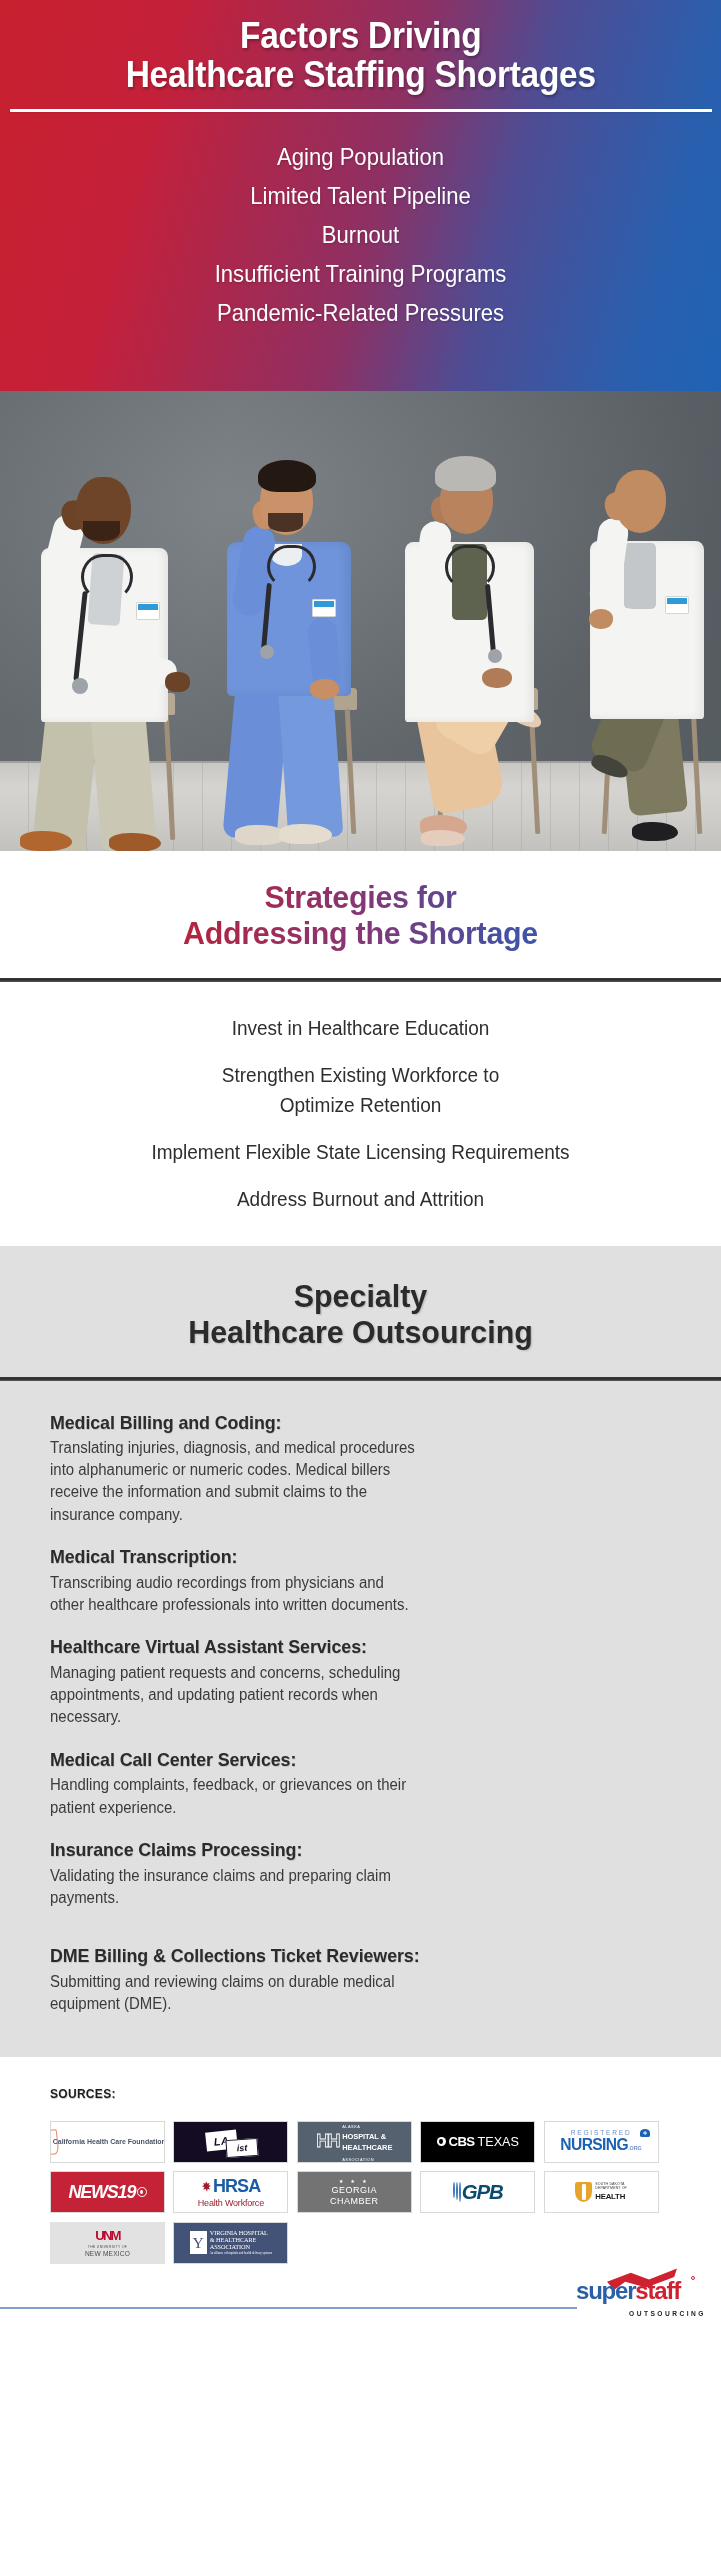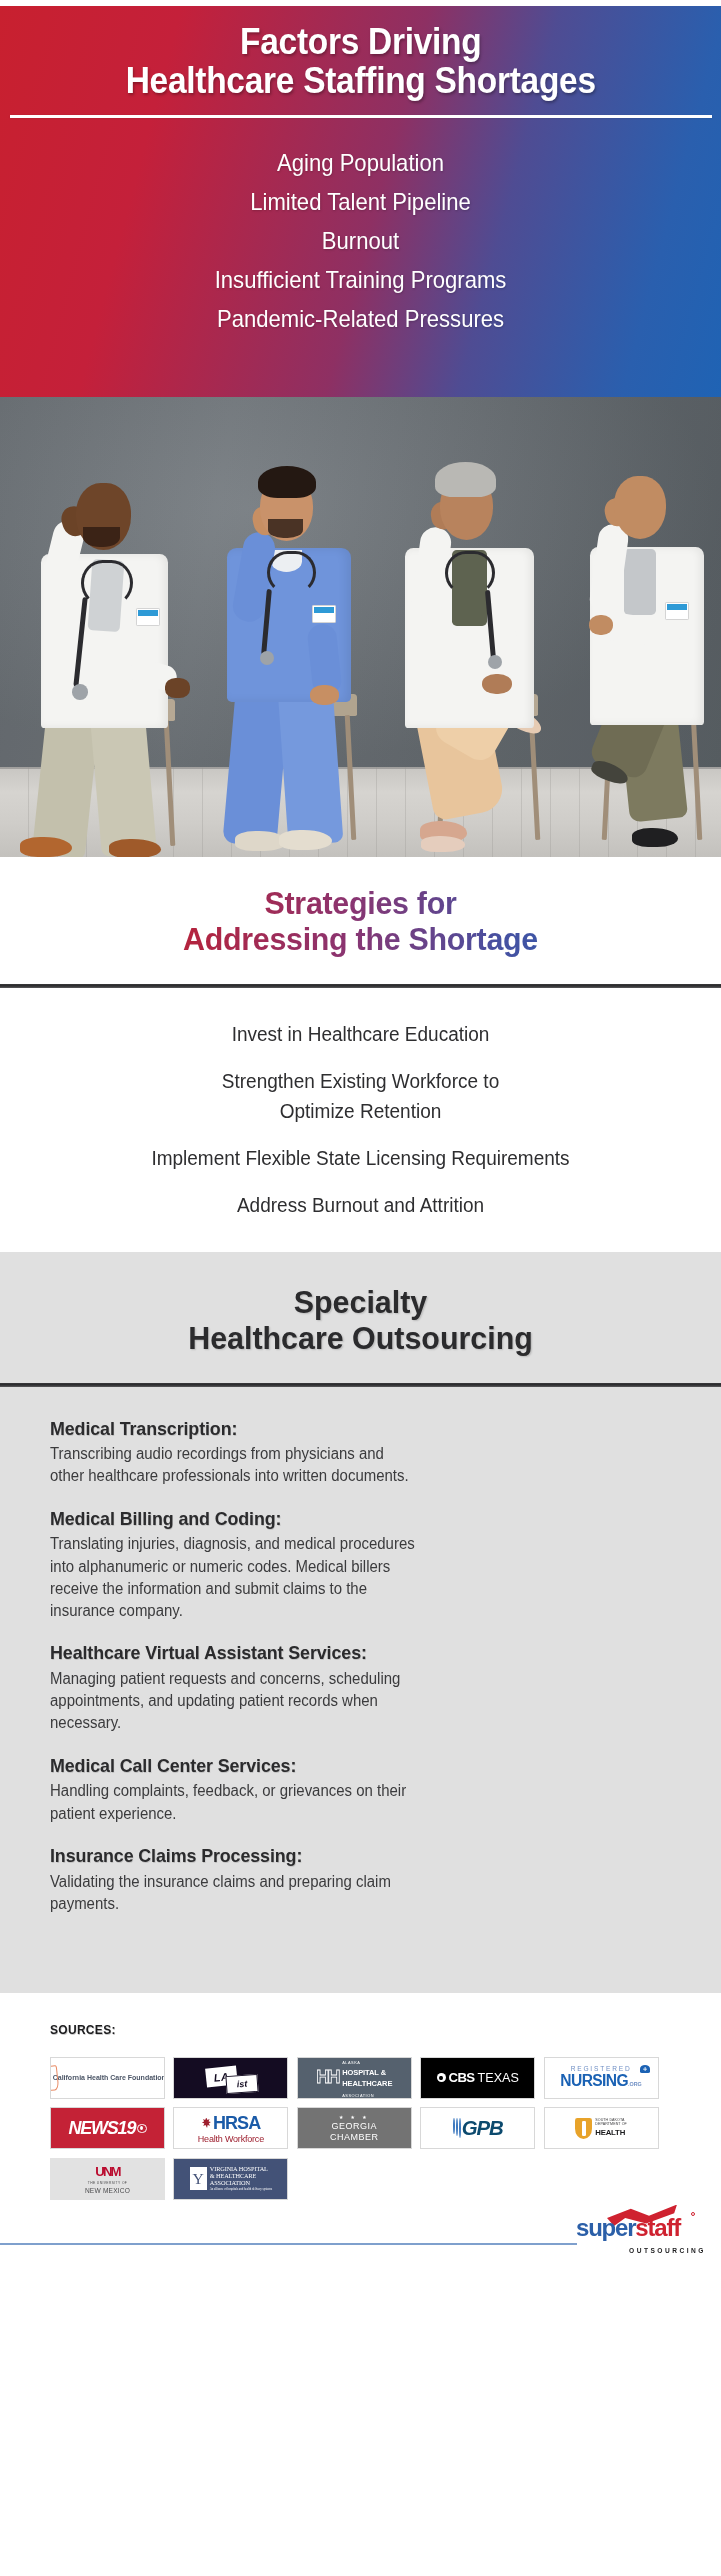--- a/index.html
+++ b/index.html
@@ -10,21 +10,21 @@
     font-family:"Liberation Sans", sans-serif;
     overflow:hidden;
     position:relative;
   }
 
   
   .hero {
     width:721px; height:391px;
     background:linear-gradient(105deg,#c8202f 0%, #c4203a 22%, #8e3063 52%, #4f4c93 68%, #2a5fae 88%, #1f63b4 100%);
     position:relative;
-    display:flex; flex-direction:column; align-items:center;margin-top:6px;
+    display:flex; flex-direction:column; align-items:center;
   }
   .hero-title {
     margin-top:17px;
     text-align:center;
     color:#fff;
     font-weight:bold;
     font-size:36px;
     line-height:1.08;
     letter-spacing:-0.3px;
     text-shadow:1.2px 1.8px 3px rgba(0,0,0,.30);
@@ -416,38 +416,42 @@
 </section>
 
 <section class="outsourcing">
   <h2 class="out-head">
     <span>Specialty</span><br>
     <span>Healthcare Outsourcing</span>
   </h2>
   <div class="dark-rule"></div>
   <div class="services">
     <div class="svc">
+      <div class="svc-title">Medical Billing and Coding:</div>
+      <div class="svc-desc" style="max-width:397px">Translating injuries, diagnosis, and medical procedures into alphanumeric or numeric codes. Medical billers receive the information and submit claims to the insurance company.</div>
+    </div>
+    <div class="svc">
       <div class="svc-title">Medical Transcription:</div>
       <div class="svc-desc" style="max-width:385px">Transcribing audio recordings from physicians and other healthcare professionals into written documents.</div>
-    </div>
-    <div class="svc">
-      <div class="svc-title">Medical Billing and Coding:</div>
-      <div class="svc-desc" style="max-width:397px">Translating injuries, diagnosis, and medical procedures into alphanumeric or numeric codes. Medical billers receive the information and submit claims to the insurance company.</div>
     </div>
     <div class="svc">
       <div class="svc-title">Healthcare Virtual Assistant Services:</div>
       <div class="svc-desc" style="max-width:379px">Managing patient requests and concerns, scheduling appointments, and updating patient records when necessary.</div>
     </div>
     <div class="svc">
       <div class="svc-title">Medical Call Center Services:</div>
       <div class="svc-desc" style="max-width:385px">Handling complaints, feedback, or grievances on their patient experience.</div>
     </div>
     <div class="svc" style="margin-bottom:36px">
       <div class="svc-title">Insurance Claims Processing:</div>
       <div class="svc-desc" style="max-width:421px">Validating the insurance claims and preparing claim payments.</div>
+    </div>
+    <div class="svc">
+      <div class="svc-title">DME Billing &amp; Collections Ticket Reviewers:</div>
+      <div class="svc-desc" style="max-width:373px">Submitting and reviewing claims on durable medical equipment (DME).</div>
     </div>
   </div>
 </section>
 
 <section class="sources">
   <div class="sources-label">SOURCES:</div>
   <div class="logo-grid">
 
     <div class="logo-card lg-chcf">
       <span class="bear"></span>

